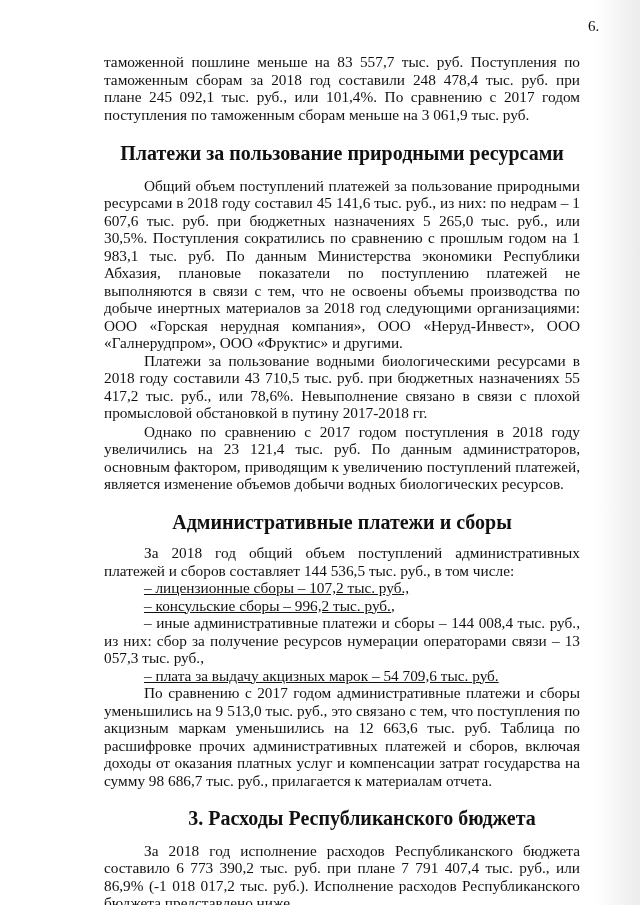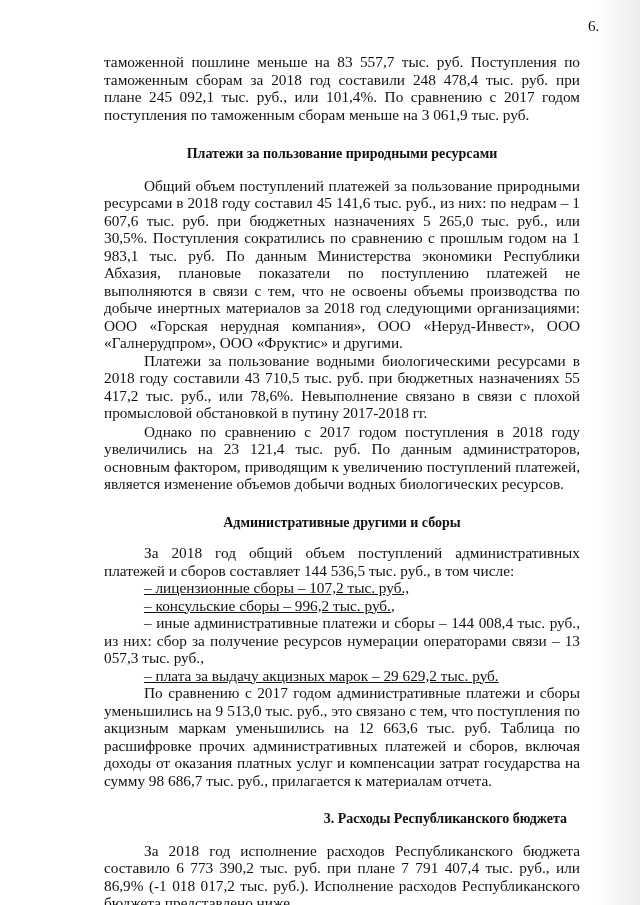--- a/index.html
+++ b/index.html
@@ -19,48 +19,48 @@
     font-size: 15px;
   }
   .content {
     position: absolute; left: 104px; top: 53px; width: 476px;
     font-size: 15.3px; line-height: 17.5px;
   }
   p { margin: 0; text-align: justify; }
   .indent { text-indent: 40px; }
   .list-item { text-indent: 0; padding-left: 40px; margin: 0; text-decoration: underline; }
   h3 {
-    margin: 13px; font-size: 14px; font-weight: bold; text-align: center;
+    margin: 4px; font-size: 20px; font-weight: bold; text-align: center;
   }
   .h-nat { margin-top: 22px; margin-bottom: 14px; }
   .h-adm { margin-top: 21px; margin-bottom: 13px; }
-  .h-exp { margin-top: 21px; margin-bottom: 14px; text-align: right; padding-left: 40px; }
+  .h-exp { margin-top: 21px; margin-bottom: 14px; text-align: center; padding-left: 40px; }
   .p-gap { margin-top: 1px; }
 </style>
 </head>
 <body>
 
 <div class="page">
   <div class="page-number">6.</div>
 
   <div class="content">
     <p>таможенной пошлине меньше на 83 557,7 тыс. руб. Поступления по таможенным сборам за 2018 год составили 248 478,4 тыс. руб. при плане 245 092,1 тыс. руб., или 101,4%.  По сравнению с 2017 годом поступления по таможенным сборам меньше на 3 061,9 тыс. руб.</p>
 
     <h3 class="h-nat">Платежи за пользование природными ресурсами</h3>
 
     <p class="indent">Общий объем поступлений платежей за пользование природными ресурсами в 2018 году составил 45 141,6 тыс. руб., из них: по недрам – 1 607,6 тыс. руб. при бюджетных назначениях 5 265,0 тыс. руб., или 30,5%. Поступления сократились по сравнению с прошлым годом на 1 983,1 тыс. руб. По данным Министерства экономики Республики Абхазия, плановые показатели по поступлению платежей не выполняются в связи с тем, что не освоены объемы производства по добыче инертных материалов за 2018 год следующими организациями: ООО «Горская нерудная компания», ООО «Неруд-Инвест», ООО «Галнерудпром», ООО «Фруктис» и другими.</p>
     <p class="indent">Платежи за пользование водными биологическими ресурсами в 2018 году составили 43 710,5 тыс. руб. при бюджетных назначениях 55 417,2 тыс. руб., или 78,6%. Невыполнение связано в связи с плохой промысловой обстановкой в путину 2017-2018 гг.</p>
     <p class="indent p-gap">Однако по сравнению с 2017 годом поступления в 2018 году увеличились на 23 121,4 тыс. руб. По данным администраторов, основным фактором, приводящим к увеличению поступлений платежей, является изменение объемов добычи водных биологических ресурсов.</p>
 
-    <h3 class="h-adm">Административные другими и сборы</h3>
+    <h3 class="h-adm">Административные платежи и сборы</h3>
 
     <p class="indent">За 2018 год общий объем поступлений административных платежей и сборов составляет 144 536,5 тыс. руб., в том числе:</p>
     <p class="list-item">– лицензионные сборы – 107,2 тыс. руб.,</p>
     <p class="list-item">– консульские сборы – 996,2 тыс. руб.,</p>
     <p class="indent">– иные административные платежи и сборы – 144 008,4 тыс. руб., из них: сбор за получение ресурсов нумерации операторами связи – 13 057,3 тыс. руб.,</p>
-    <p class="list-item">– плата за выдачу акцизных марок  – 29 629,2 тыс. руб.</p>
+    <p class="list-item">– плата за выдачу акцизных марок  – 54 709,6 тыс. руб.</p>
     <p class="indent">По сравнению с 2017 годом административные платежи и сборы уменьшились на 9 513,0 тыс. руб., это связано с тем, что поступления по акцизным маркам уменьшились на 12 663,6 тыс. руб. Таблица по расшифровке прочих административных платежей и сборов, включая доходы от оказания платных услуг и компенсации затрат государства на сумму 98 686,7 тыс. руб., прилагается к материалам отчета.</p>
 
     <h3 class="h-exp">3. Расходы Республиканского бюджета</h3>
 
     <p class="indent">За 2018 год исполнение расходов Республиканского бюджета составило 6 773 390,2 тыс. руб. при плане 7 791 407,4 тыс. руб., или 86,9% (-1 018 017,2 тыс. руб.).  Исполнение расходов Республиканского бюджета представлено ниже.</p>
   </div>
 </div>
 
 </body></html>

